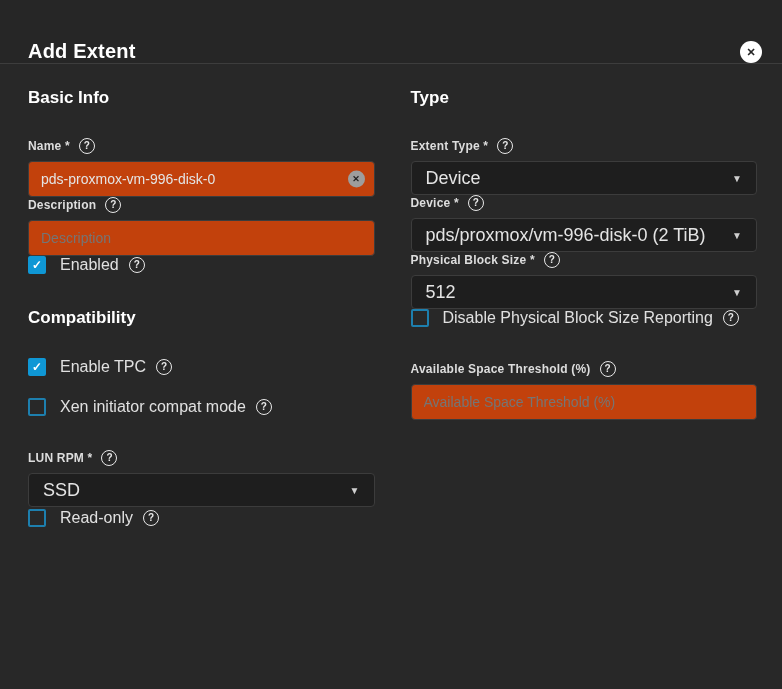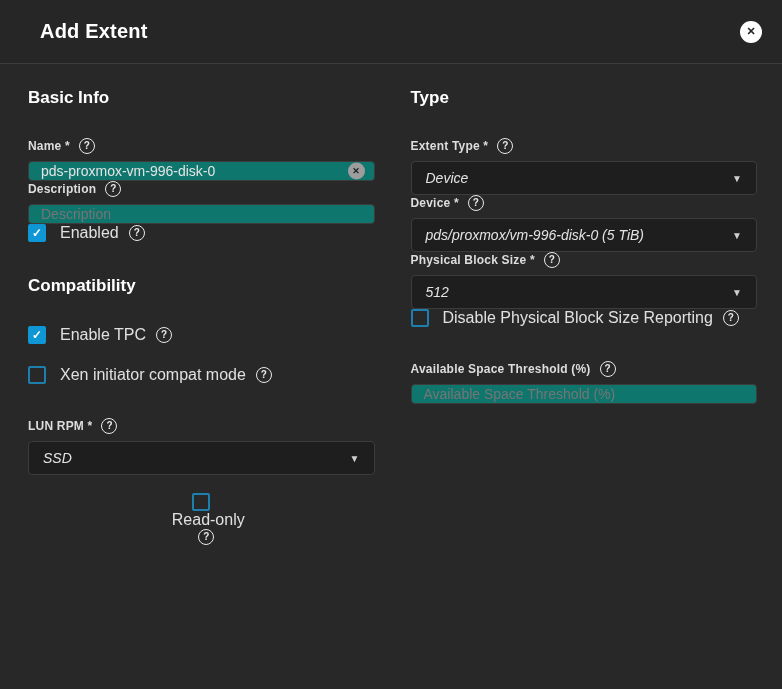--- a/index.html
+++ b/index.html
@@ -9,23 +9,23 @@
     font-family: "Liberation Sans", sans-serif;
     color: #e0e0e0;
     overflow: hidden;
   }
   
   .dialog-header {
     height: 64px;
     background: #262626;
     border-bottom: 1px solid #3d3d3d;
     display: flex;
-    align-items: center;
+    align-items: flex-end;
     justify-content: space-between;
-    padding: 0 20px 0 40px;
+    padding: 0 20px 0 28px;
   }
   .dialog-title {
     font-size: 20px;
     font-weight: 700;
     color: #ffffff;
     letter-spacing: 0.2px;
   }
   .close-btn {
     width: 22px; height: 22px;
     border-radius: 50%;
@@ -74,22 +74,22 @@
     align-items: center;
     justify-content: center;
     margin-left: 9px;
     cursor: pointer;
     flex: none;
     line-height: 1;
   }
   .input-wrap { position: relative; }
   .text-input {
     width: 100%;
-    height: 20px;
-    background: #0f766e;
+    height: 36px;
+    background: #c2410c;
     border: 1px solid #3c3c3c;
     border-radius: 4px;
     color: #e4e4e4;
     font-family: "Liberation Sans", sans-serif;
     font-size: 14px;
     padding: 0 34px 0 12px;
     outline: none;
   }
   .text-input::placeholder { color: #757575; }
   .clear-icon {
@@ -111,21 +111,21 @@
     height: 34px;
     background: #1e1e1e;
     border: 1px solid #3c3c3c;
     border-radius: 4px;
     display: flex;
     align-items: center;
     justify-content: space-between;
     padding: 0 14px;
     cursor: pointer;
   }
-  .select-value { font-size: 14px; color: #e4e4e4; font-style: italic; }
+  .select-value { font-size: 18px; color: #e4e4e4; }
   .caret-icon { font-size: 10px; color: #cfcfcf; }
   
   .check-row {
     display: flex;
     align-items: center;
     margin-bottom: 26px;
     cursor: pointer;
   }
   .checkbox {
     width: 18px; height: 18px;
@@ -147,21 +147,21 @@
     line-height: 1;
   }
   .checkbox[data-checked="true"] .check { display: block; }
   .check-label {
     font-size: 16px;
     color: #e0e0e0;
     margin-left: 14px;
   }
   .check-row .help-icon { margin-left: 10px; }
   
-  .mt-sm { margin-top: 18px; flex-direction: column; }
+  .mt-sm { margin-top: 2px; }
   .gap-lg { margin-bottom: 34px; }
   .single-gap { margin-bottom: 22px; }
   
   .save-btn {
     display: inline-block;
     background: #0095d5;
     color: #ffffff;
     font-family: "Liberation Sans", sans-serif;
     font-size: 14px;
     font-weight: 700;
@@ -269,21 +269,21 @@
         <span class="caret-icon">▼</span>
       </div>
     </div>
 
     <div class="field-group">
       <div class="label-row">
         <span class="field-label">Device *</span>
         <span class="help-icon">?</span>
       </div>
       <div class="select">
-        <span class="select-value">pds/proxmox/vm-996-disk-0 (5 TiB)</span>
+        <span class="select-value">pds/proxmox/vm-996-disk-0 (2 TiB)</span>
         <span class="caret-icon">▼</span>
       </div>
     </div>
 
     <div class="field-group">
       <div class="label-row">
         <span class="field-label">Physical Block Size *</span>
         <span class="help-icon">?</span>
       </div>
       <div class="select">

